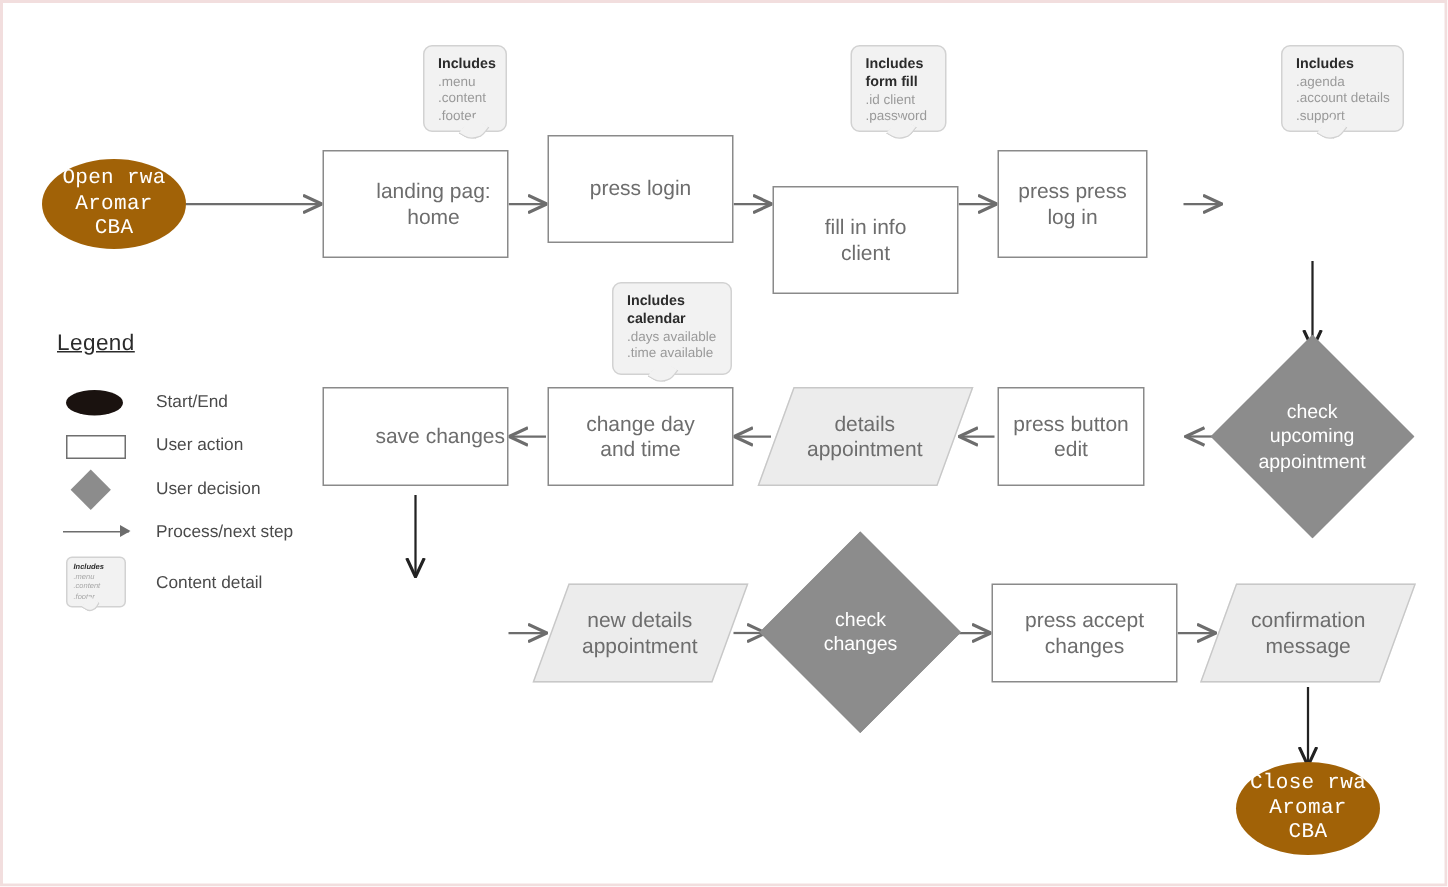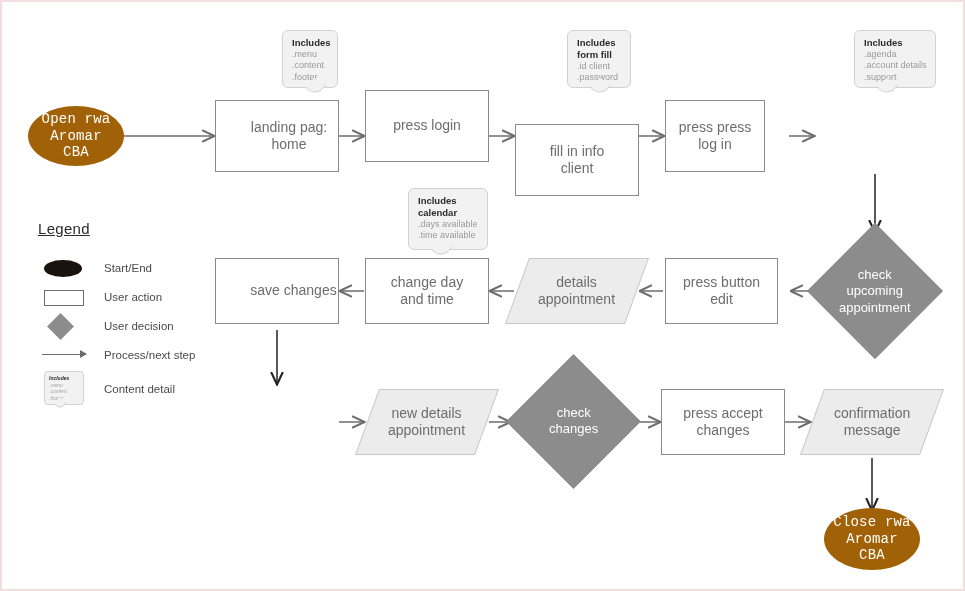--- a/index.html
+++ b/index.html
@@ -150,21 +150,21 @@
       <span>fill in info<br>client</span>
     </div>
     <div class="node n-process" style="left:663px;top:98px;width:100px;height:72px;">
       <span>press press<br>log in</span>
     </div>
 
     <div class="node n-decision" style="left:825px;top:241px;width:96px;height:96px;">
       <span>check<br>upcoming<br>appointment</span>
     </div>
 
-    <div class="node n-process" style="left:663px;top:256px;width:113px;height:66px;">
+    <div class="node n-process" style="left:663px;top:256px;width:98px;height:66px;">
       <span>press button<br>edit</span>
     </div>
     <div class="node n-parallel" style="left:515px;top:256px;width:120px;height:66px;">
       <span>details<br>appointment</span>
     </div>
     <div class="node n-process" style="left:363px;top:256px;width:124px;height:66px;">
       <span>change day<br>and time</span>
     </div>
     <div class="node n-process" style="left:213px;top:256px;width:124px;height:66px;padding-left:33px;">
       <span>save changes</span>

